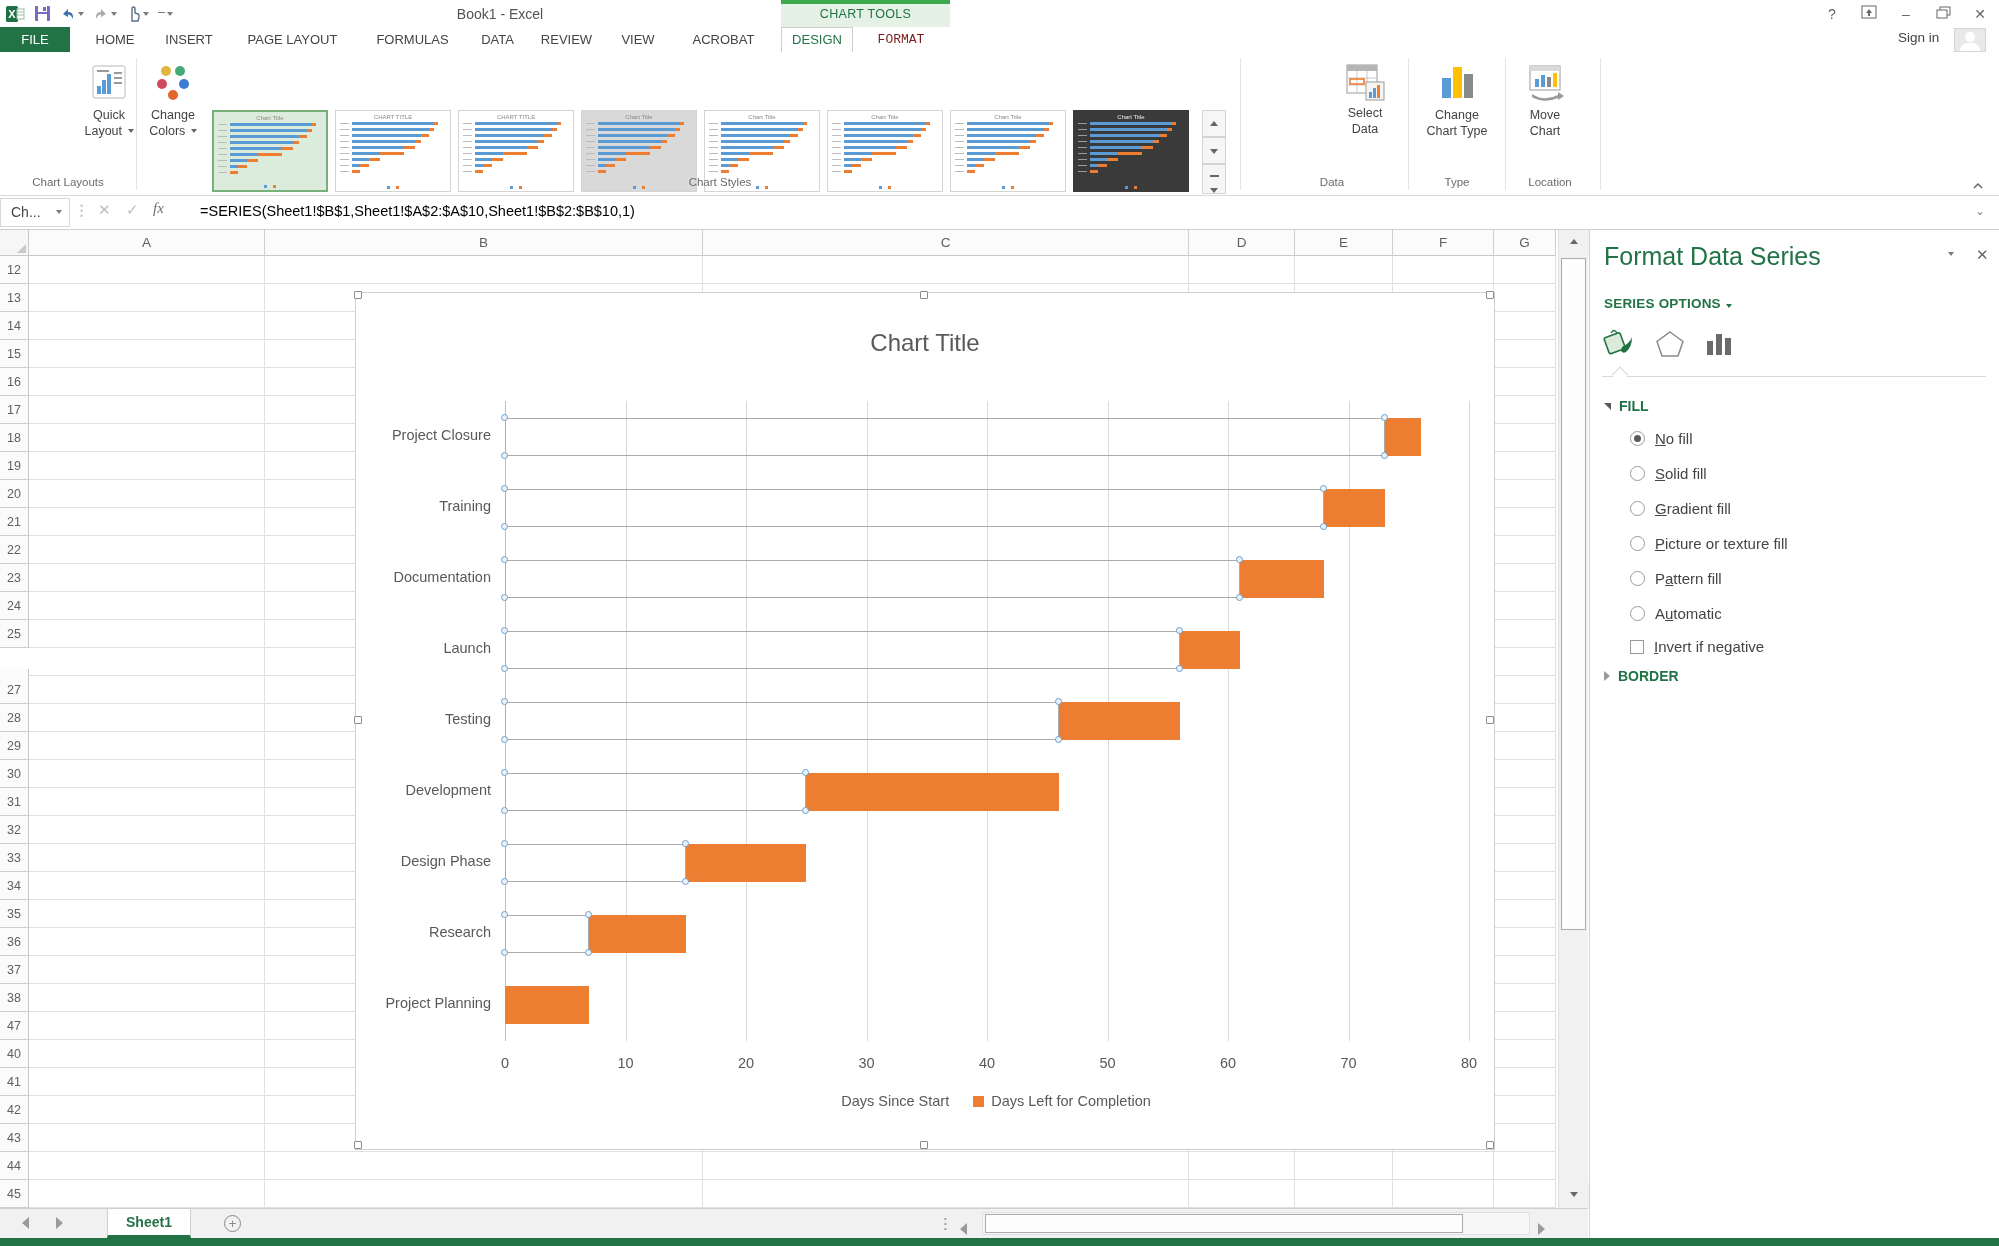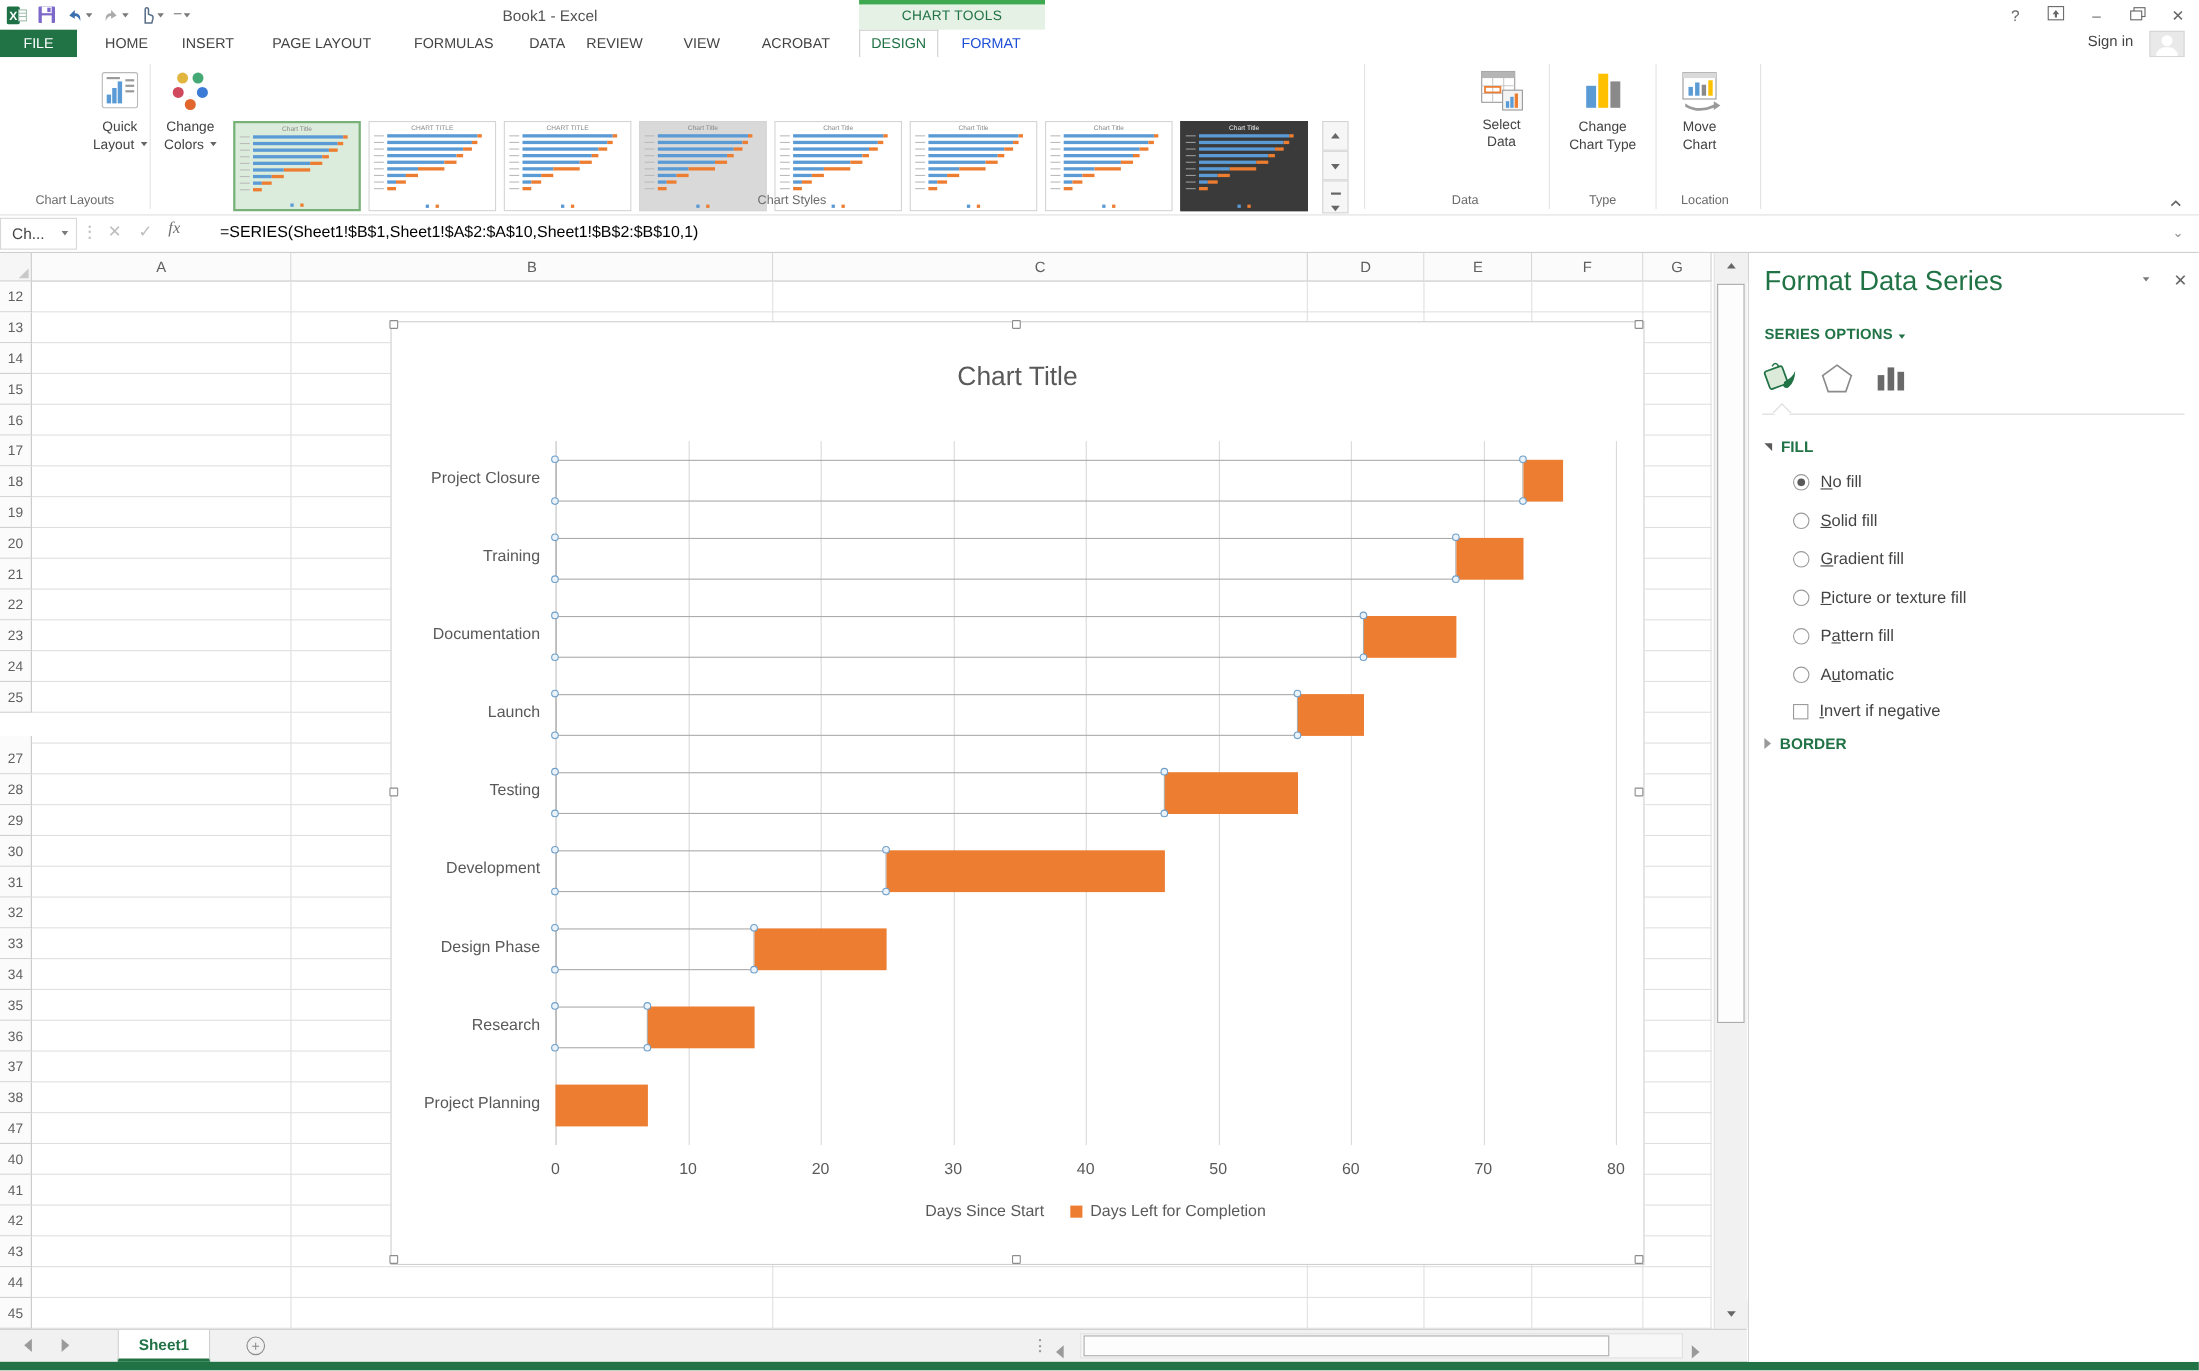--- a/index.html
+++ b/index.html
@@ -19,21 +19,21 @@
   
   #ctx-block { left:781px; top:0; width:169px; height:52px; background:#e5f1e5; }
   #ctx-strip { left:0; top:0; width:100%; height:4px; background:#3fa94f; }
   #ctx-label { top:7px; width:100%; text-align:center; font-size:12.5px; color:#217346; letter-spacing:.3px; }
 
   
   #tabrow { left:0; top:27px; width:1999px; height:25px; background:#fff; }
   .rtab { position:absolute; top:0; height:25px; line-height:25px; padding:0 13px; font-size:13px; color:#444; }
   .rtab.file { background:#217346; color:#fff; }
   .rtab.active { background:#fff; color:#217346; border:1px solid #cfcfcf; border-bottom:none; line-height:23px; }
-  .rtab.ctx { color:#1d4ed8; }
+  .rtab.ctx { color:#7f1d1d;font-family:Liberation Mono, monospace; }
   #signin { top:3px; left:1898px; font-size:13.5px; color:#444; }
   #avatar { left:1954px; top:0px; width:32px; height:24px; background:#e9e9e9; border:1px solid #d5d5d5; overflow:hidden; }
   .av-head { position:absolute; left:10px; top:3px; width:10px; height:10px; border-radius:50%; background:#fff; }
   .av-body { position:absolute; left:5px; top:14px; width:20px; height:12px; border-radius:8px 8px 0 0; background:#fff; }
 
   
   #ribbon { left:0; top:52px; width:1999px; height:144px; background:#fff; border-bottom:1px solid #d8d8d8; }
   .rb-divider { position:absolute; top:6px; height:132px; width:1px; background:#e3e3e3; }
   .bigbtn { position:absolute; top:4px; height:136px; text-align:center; font-size:12.5px; color:#444; line-height:1.25; cursor:default; }
   .bigbtn .ic { margin:6px auto 4px auto; display:block; }
@@ -194,21 +194,21 @@
   <div class="abs" id="ctx-label">CHART TOOLS</div>
 </div>
 
 <div class="abs" id="tabrow">
     <div class="rtab file" style="left: 0px; width: 70px; text-align: center; padding: 0px;">FILE</div>
     <div class="rtab" style="left: 84px; width: 62px; text-align: center; padding: 0px;">HOME</div>
     <div class="rtab" style="left: 156px; width: 66px; text-align: center; padding: 0px;">INSERT</div>
     <div class="rtab" style="left: 232px; width: 121px; text-align: center; padding: 0px;">PAGE LAYOUT</div>
     <div class="rtab" style="left: 363px; width: 99px; text-align: center; padding: 0px;">FORMULAS</div>
     <div class="rtab" style="left: 472px; width: 51px; text-align: center; padding: 0px;">DATA</div>
-    <div class="rtab" style="left: 533px; width: 67px; padding: 0px;">REVIEW</div>
+    <div class="rtab" style="left: 533px; width: 67px; text-align: center; padding: 0px;">REVIEW</div>
     <div class="rtab" style="left: 610px; width: 56px; text-align: center; padding: 0px;">VIEW</div>
     <div class="rtab" style="left: 676px; width: 95px; text-align: center; padding: 0px;">ACROBAT</div>
     <div class="rtab active" style="left: 781px; width: 72px; text-align: center; padding: 0px;">DESIGN</div>
     <div class="rtab ctx" style="left: 854px; width: 94px; text-align: center; padding: 0px;">FORMAT</div>
   </div>
 <div class="abs" id="signin" style="top:30px;">Sign in</div>
 <div class="abs" id="avatar" style="top:28px;">
     <span class="av-head"></span>
     <span class="av-body"></span>
   </div>

